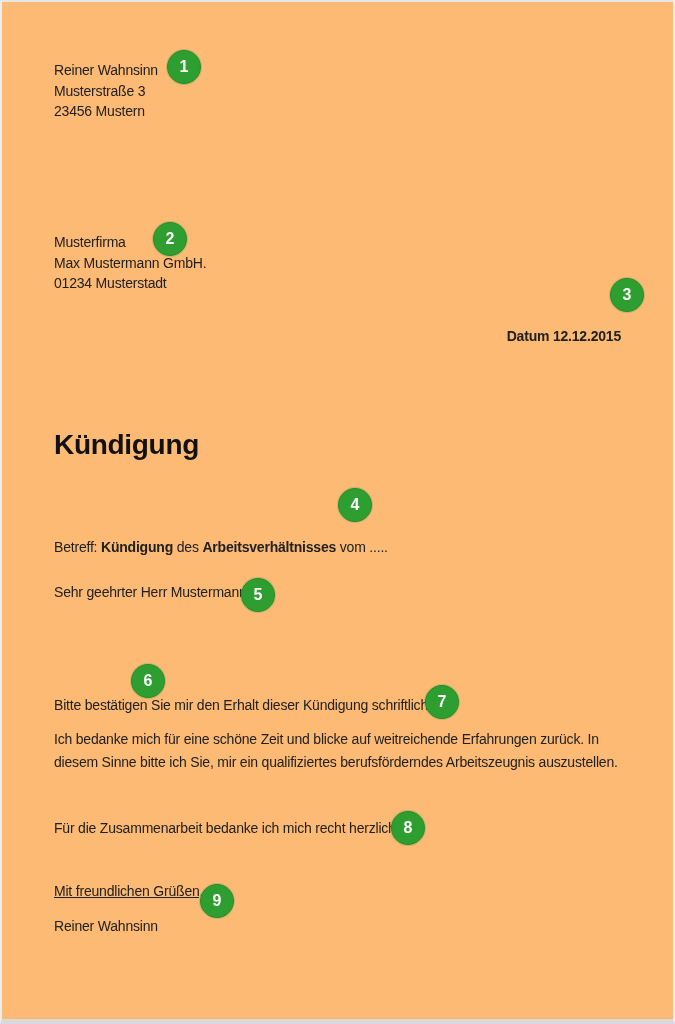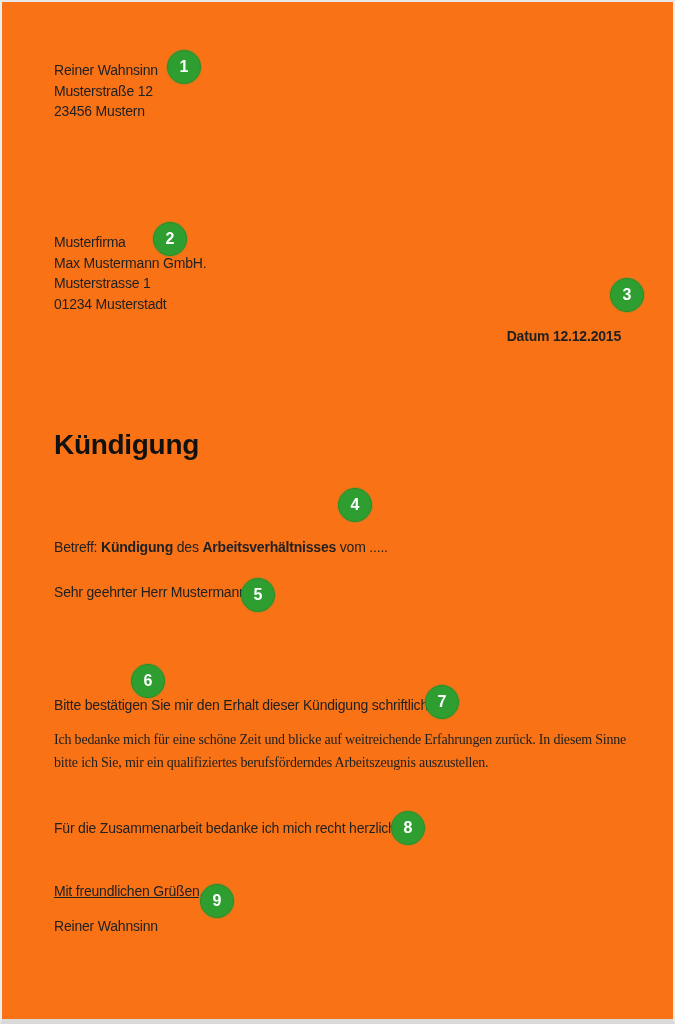--- a/index.html
+++ b/index.html
@@ -4,21 +4,21 @@
 <style>
   html, body {
     margin: 0;
     padding: 0;
     background: #ffffff;
   }
   .page {
     position: relative;
     width: 675px;
     height: 1024px;
-    background: #f97316;
+    background: #fdba74;
     border-top: 2px solid #e7e7e7;
     border-left: 2px solid #ededed;
     border-right: 2px solid #ededed;
     border-bottom: 5px solid #dadada;
     box-sizing: border-box;
     overflow: hidden;
     font-family: "Liberation Sans", sans-serif;
     color: #212121;
     font-size: 14px;
     letter-spacing: -0.2px;
@@ -57,41 +57,40 @@
   }
   .date-line { text-align: right; }
 </style>
 </head>
 <body>
 
 <div class="page">
 
   <div class="abs" style="left:52px; top:58px;">
     <div class="addr-line">Reiner Wahnsinn</div>
-    <div class="addr-line">Musterstraße 12</div>
+    <div class="addr-line">Musterstraße 3</div>
     <div class="addr-line">23456 Mustern</div>
   </div>
 
   <div class="abs" style="left:52px; top:230px;">
     <div class="addr-line">Musterfirma</div>
     <div class="addr-line">Max Mustermann GmbH.</div>
-    <div class="addr-line">Musterstrasse 1</div>
     <div class="addr-line">01234 Musterstadt</div>
   </div>
 
   <div class="abs date-line" style="right:52px; top:326px;font-weight:bold;">Datum 12.12.2015</div>
 
   <h1 class="abs title" style="left:52px; top:427px;">Kündigung</h1>
 
   <p class="abs para" style="left:52px; top:534px;"><span>Betreff: </span><span class="bold">Kündigung</span><span> des </span><span class="bold">Arbeitsverhältnisses</span><span> vom .....</span></p>
 
   <p class="abs para" style="left:52px; top:579px;">Sehr geehrter Herr Mustermann</p>
 
   <p class="abs para" style="left:52px; top:692px; width:592px;">Bitte bestätigen Sie mir den Erhalt dieser Kündigung schriftlich.</p>
-  <p class="abs para" style="left:52px; top:726px; width:592px;font-family:Liberation Serif, serif;">Ich bedanke mich für eine schöne Zeit und blicke auf weitreichende Erfahrungen zurück. In diesem Sinne bitte ich Sie, mir ein qualifiziertes berufsförderndes Arbeitszeugnis auszustellen.</p>
+  <p class="abs para" style="left:52px; top:726px; width:592px;">Ich bedanke mich für eine schöne Zeit und blicke auf weitreichende Erfahrungen zurück. In diesem Sinne bitte ich Sie, mir ein qualifiziertes berufsförderndes Arbeitszeugnis auszustellen.</p>
   <p class="abs para" style="left:52px; top:815px; width:592px;">Für die Zusammenarbeit bedanke ich mich recht herzlich.</p>
 
   <p class="abs para" style="left:52px; top:878px;text-decoration:underline;">Mit freundlichen Grüßen,</p>
   <p class="abs para" style="left:52px; top:913px;">Reiner Wahnsinn</p>
 
   <div class="badge" style="left:165px; top:48px;">1</div>
   <div class="badge" style="left:151px; top:220px;">2</div>
   <div class="badge" style="left:608px; top:276px;">3</div>
   <div class="badge" style="left:336px; top:486px;">4</div>
   <div class="badge" style="left:239px; top:576px;">5</div>

